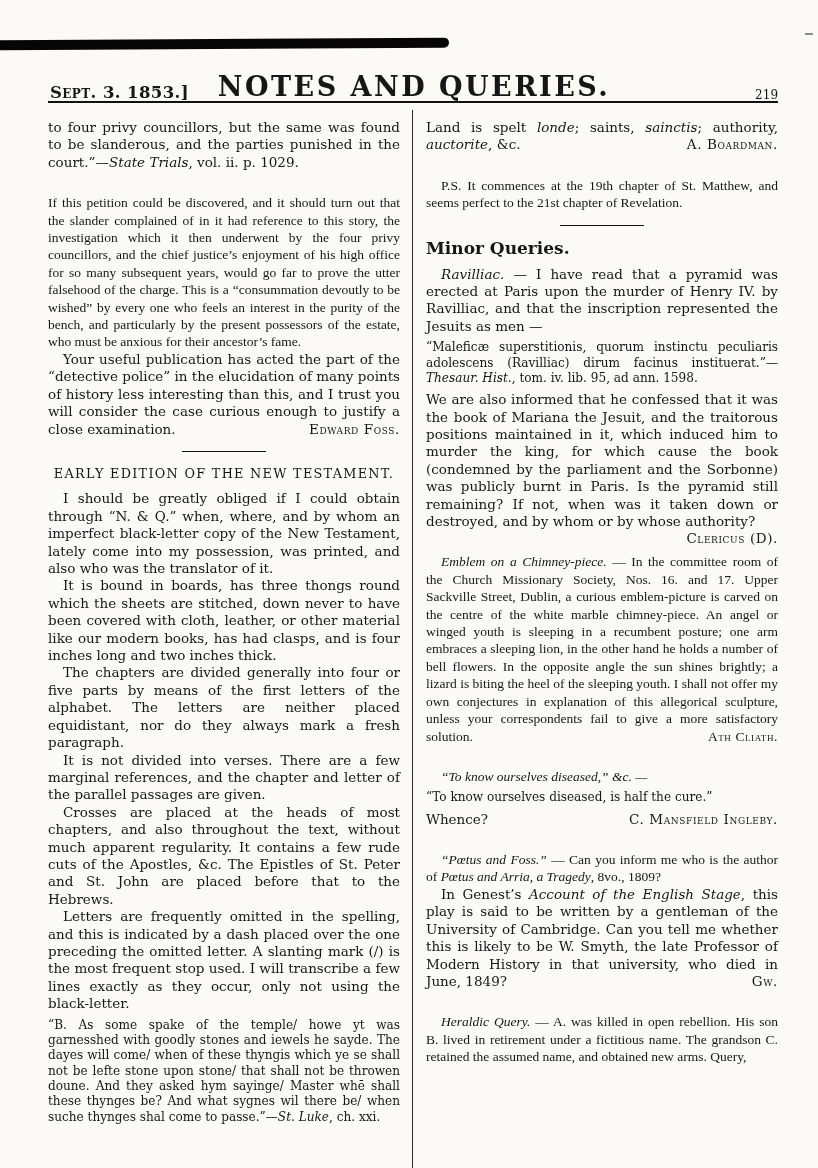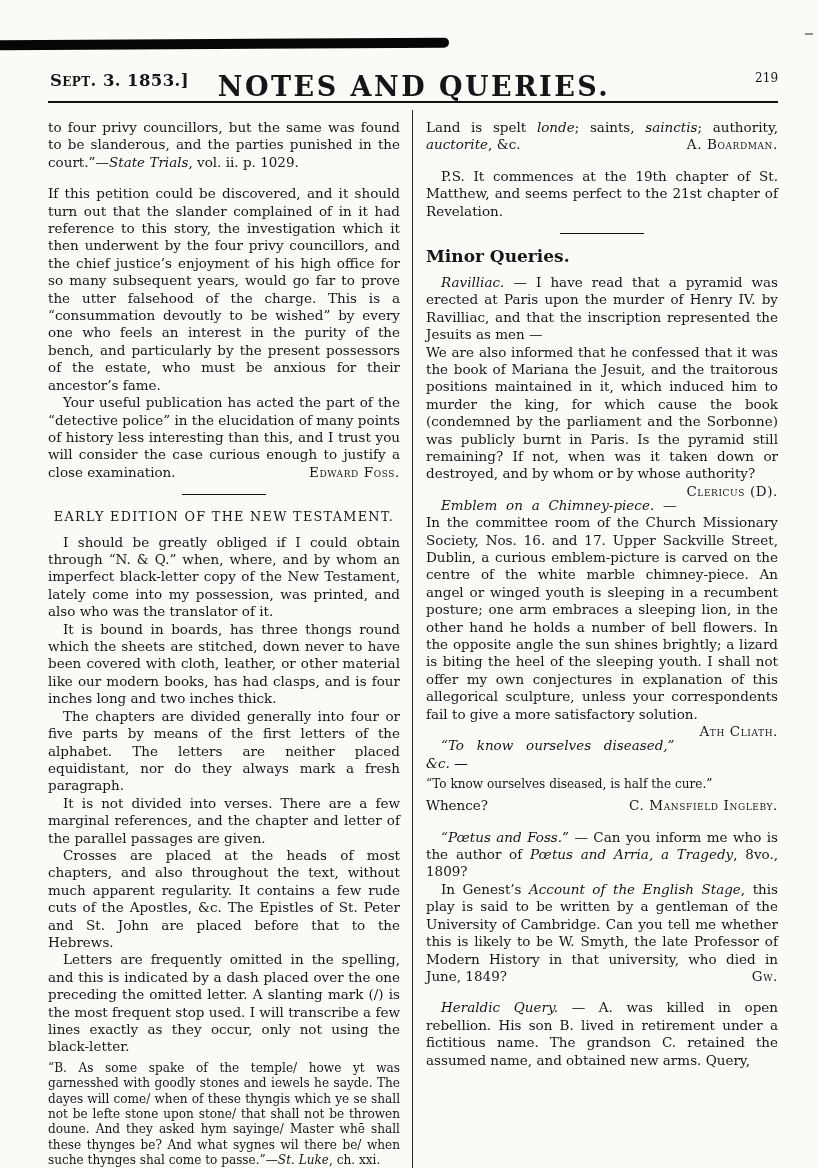--- a/index.html
+++ b/index.html
@@ -2,33 +2,33 @@
 <html><head>
 <meta charset="utf-8">
 <style>
   html,body{margin:0;padding:0;}
   body{width:818px;height:1168px;background:#e9e8e4;}
   .page{position:relative;width:818px;height:1168px;background:#fbfaf7;
         font-family:"DejaVu Serif","Liberation Serif",serif;color:#161616;overflow:hidden;}
   .artifact-bar{position:absolute;top:39px;left:0;width:449px;height:10px;background:#060606;
         border-radius:0 6px 6px 0;transform:rotate(-0.35deg);}
   .artifact-speck{position:absolute;top:33px;right:5px;width:8px;height:2px;background:#8b8b8b;}
-  .masthead{position:absolute;top:71px;left:50px;right:40px;display:flex;align-items:flex-start;}
+  .masthead{position:absolute;top:71px;left:50px;right:40px;display:flex;align-items:flex-end;}
   .date{flex:1;font-variant:small-caps;font-size:16.5px;letter-spacing:.4px;font-weight:bold;}
   .title{flex:0 0 auto;font-weight:bold;font-size:27px;letter-spacing:2.5px;}
   .pagenum{flex:1;text-align:right;font-size:12px;}
   .head-rule{position:absolute;top:101px;left:48px;right:40px;border-top:2px solid #111;}
   .columns{position:absolute;top:110px;left:48px;right:40px;bottom:0;display:flex;}
   .column{flex:1;padding-top:9px;min-width:0;}
   .column.left{padding-right:12px;}
   .column.right{padding-left:13px;}
   .col-divider{width:1px;background:#2a2a2a;}
   p.block{margin:0;font-size:13.5px;line-height:1.29;text-align:justify;}
   p.block.indent{text-indent:15px;}
-  p.block.gap{margin-top:14px;}
+  p.block.gap{margin-top:23px;font-family:Liberation Serif, serif;}
   p.block.heading{text-align:center;font-size:12.8px;letter-spacing:1.3px;margin:14px 0 8px;text-indent:0;}
   p.block.blackletter{text-align:left;font-weight:bold;font-size:17px;margin:11px 0 6px;text-indent:0;}
   p.block.quote{font-size:12.1px;line-height:1.27;margin:5px 0;}
   .section-rule{width:84px;border-top:1.5px solid #111;margin:13px auto 12px;}
   .italic{font-style:italic;}
   .sig{float:right;font-variant:small-caps;letter-spacing:.6px;padding-left:10px;}
 </style>
 </head>
 <body>
 
@@ -59,20 +59,21 @@
         <p class="block para indent"><span>Letters are frequently omitted in the spelling, and this is indicated by a dash placed over the one preceding the omitted letter. A slanting mark (/) is the most frequent stop used. I will transcribe a few lines exactly as they occur, only not using the black-letter.</span></p>
         <p class="block quote"><span>“B. As some spake of the temple/ howe yt was garnesshed with goodly stones and iewels he sayde. The dayes will come/ when of these thyngis which ye se shall not be lefte stone upon stone/ that shall not be throwen doune. And they asked hym sayinge/ Master whē shall these thynges be? And what sygnes wil there be/ when suche thynges shal come to passe.”—</span><span class="italic">St. Luke</span><span>, ch. xxi.</span></p>
       </div>
     <div class="col-divider"></div>
     <div class="column right">
         <p class="block para"><span>Land is spelt </span><span class="italic">londe</span><span>; saints, </span><span class="italic">sainctis</span><span>; authority, </span><span class="italic">auctorite</span><span>, &amp;c.</span><span class="sig">A. Boardman.</span></p>
         <p class="block para indent gap"><span>P.S. It commences at the 19th chapter of St. Matthew, and seems perfect to the 21st chapter of Revelation.</span></p>
         <div class="section-rule"></div>
         <p class="block blackletter"><span>Minor Queries.</span></p>
         <p class="block para indent"><span class="italic">Ravilliac.</span><span> — I have read that a pyramid was erected at Paris upon the murder of Henry IV. by Ravilliac, and that the inscription represented the Jesuits as men —</span></p>
+        <p class="block quote"><span>“Maleficæ superstitionis, quorum instinctu peculiaris adolescens (Ravilliac) dirum facinus instituerat.”—</span><span class="italic">Thesaur. Hist.</span><span>, tom. iv. lib. 95, ad ann. 1598.</span></p>
         <p class="block para"><span>We are also informed that he confessed that it was the book of Mariana the Jesuit, and the traitorous positions maintained in it, which induced him to murder the king, for which cause the book (condemned by the parliament and the Sorbonne) was publicly burnt in Paris. Is the pyramid still remaining? If not, when was it taken down or destroyed, and by whom or by whose authority?</span><span class="sig">Clericus (D).</span></p>
         <p class="block para indent gap"><span class="italic">Emblem on a Chimney-piece.</span><span> — In the committee room of the Church Missionary Society, Nos. 16. and 17. Upper Sackville Street, Dublin, a curious emblem-picture is carved on the centre of the white marble chimney-piece. An angel or winged youth is sleeping in a recumbent posture; one arm embraces a sleeping lion, in the other hand he holds a number of bell flowers. In the opposite angle the sun shines brightly; a lizard is biting the heel of the sleeping youth. I shall not offer my own conjectures in explanation of this allegorical sculpture, unless your correspondents fail to give a more satisfactory solution.</span><span class="sig">Ath Cliath.</span></p>
         <p class="block para indent gap"><span class="italic">“To know ourselves diseased,” &amp;c. —</span></p>
         <p class="block quote"><span>“To know ourselves diseased, is half the cure.”</span></p>
         <p class="block para"><span>Whence?</span><span class="sig">C. Mansfield Ingleby.</span></p>
         <p class="block para indent gap"><span class="italic">“Pœtus and Foss.”</span><span> — Can you inform me who is the author of </span><span class="italic">Pœtus and Arria, a Tragedy</span><span>, 8vo., 1809?</span></p>
         <p class="block para indent"><span>In Genest’s </span><span class="italic">Account of the English Stage</span><span>, this play is said to be written by a gentleman of the University of Cambridge. Can you tell me whether this is likely to be W. Smyth, the late Professor of Modern History in that university, who died in June, 1849?</span><span class="sig">Gw.</span></p>
         <p class="block para indent gap"><span class="italic">Heraldic Query.</span><span> — A. was killed in open rebellion. His son B. lived in retirement under a fictitious name. The grandson C. retained the assumed name, and obtained new arms. Query,</span></p>
       </div>
   </div>

